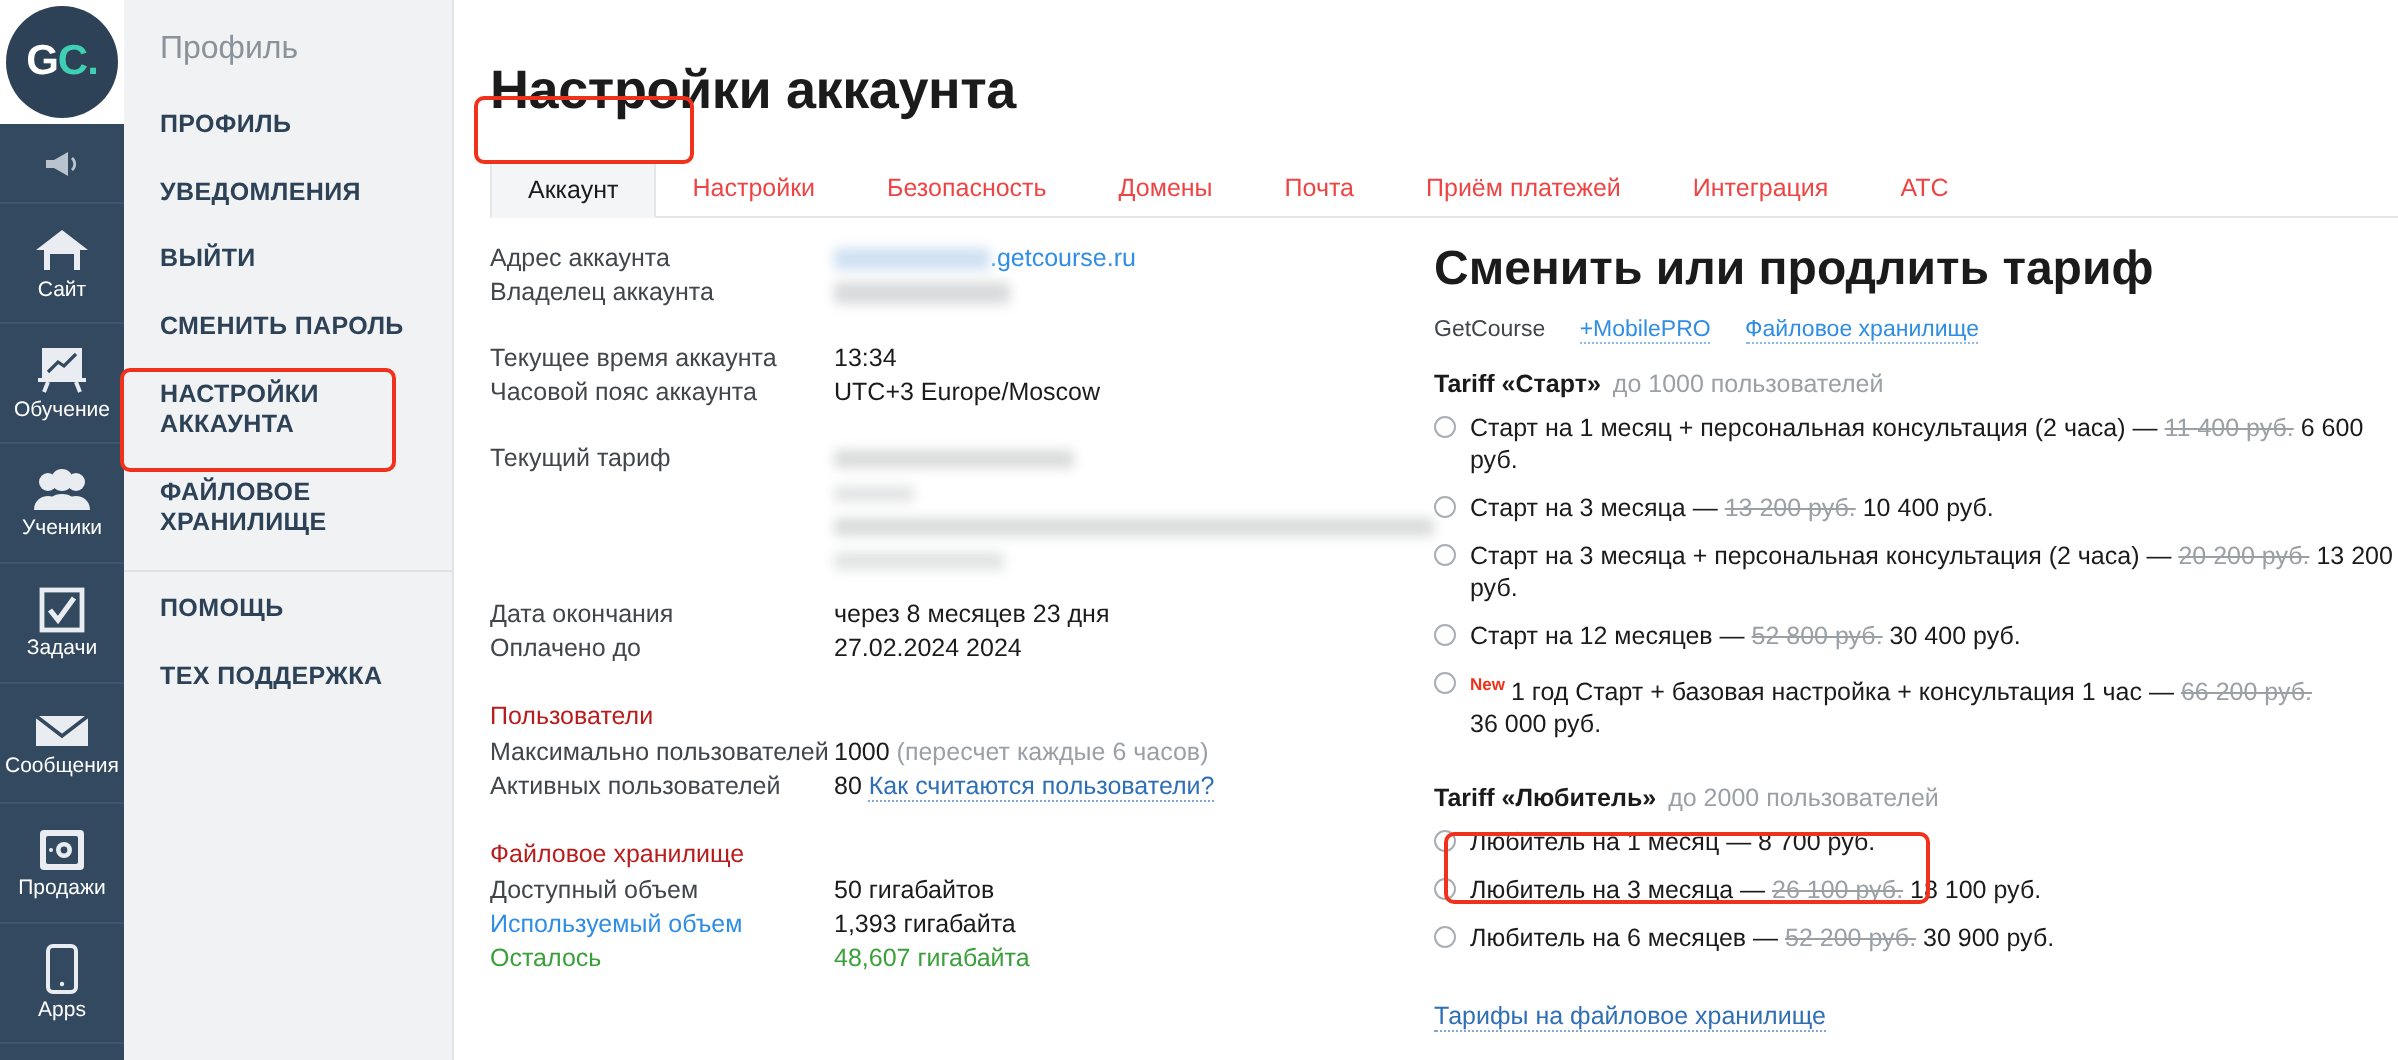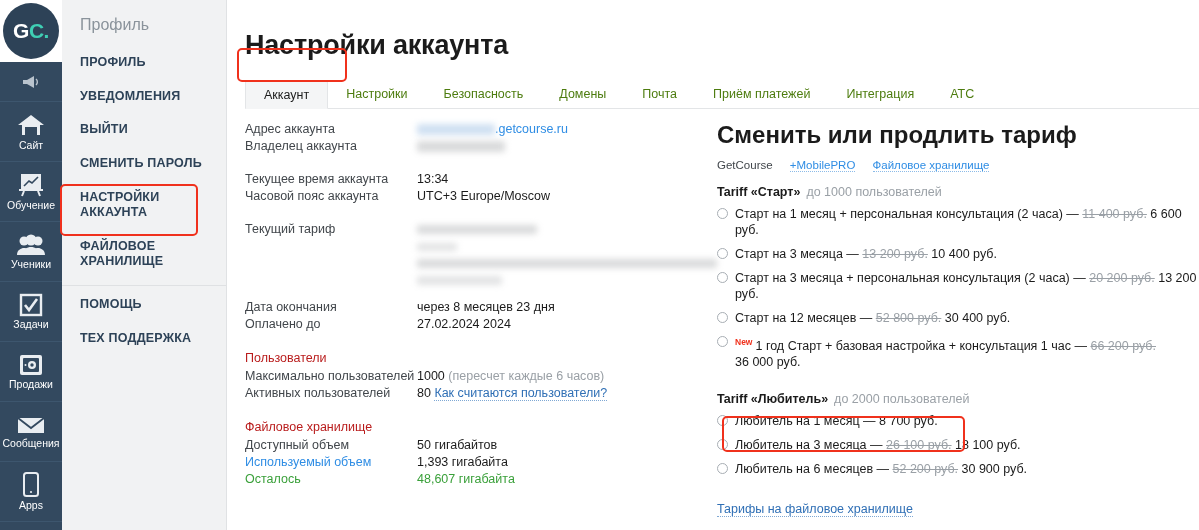--- a/index.html
+++ b/index.html
@@ -84,21 +84,21 @@
     font-size: 27px; font-weight: bold; color: #1b1b1b;
     padding: 12px 0 0 18px; letter-spacing: -0.2px;
   }
   .tabs {
     display: flex; align-items: flex-end;
     margin: 14px 0 0 18px;
     border-bottom: 1px solid #e3e5e7;
     height: 30px;
   }
   .tab {
-    font-size: 12.5px; color: #4d7c0f;
+    font-size: 12.5px; color: #ef4444;
     padding: 0 18px; height: 29px;
     display: flex; align-items: center;
     cursor: pointer; white-space: nowrap;
   }
   .tab.active {
     color: #1b1b1b; font-weight: normal;
     background: #f4f5f6;
     border: 1px solid #e3e5e7; border-bottom: 1px solid #f4f5f6;
     border-radius: 3px 3px 0 0;
     margin-bottom: -1px;
@@ -232,39 +232,39 @@
         <svg width="26" height="24" viewBox="0 0 26 24">
             <rect x="3" y="2" width="20" height="20" fill="none" stroke="#e9edf1" stroke-width="2.4"></rect>
             <polyline points="7,12 11,17 19,6" stroke="#e9edf1" stroke-width="2.6" fill="none"></polyline>
           </svg>
       </span>
       <span class="rail-label">Задачи</span>
     </div>
 
     <div class="rail-item">
       <span>
+        <svg width="30" height="22" viewBox="0 0 30 22">
+            <rect x="2" y="4" width="26" height="15" fill="#e9edf1"></rect>
+            <polyline points="2,4 15,14 28,4" stroke="#33495f" stroke-width="1.8" fill="none"></polyline>
+          </svg>
+      </span>
+      <span class="rail-label">Сообщения</span>
+    </div>
+
+    <div class="rail-item">
+      <span>
         <svg width="28" height="24" viewBox="0 0 28 24">
             <rect x="3" y="2" width="22" height="20" rx="2" fill="#e9edf1"></rect>
             <rect x="6" y="5" width="16" height="14" rx="1" fill="#33495f"></rect>
             <circle cx="15" cy="12" r="4" fill="#e9edf1"></circle>
             <circle cx="15" cy="12" r="1.7" fill="#33495f"></circle>
             <circle cx="8.5" cy="12" r="1" fill="#e9edf1"></circle>
           </svg>
       </span>
       <span class="rail-label">Продажи</span>
-    </div>
-
-    <div class="rail-item">
-      <span>
-        <svg width="30" height="22" viewBox="0 0 30 22">
-            <rect x="2" y="4" width="26" height="15" fill="#e9edf1"></rect>
-            <polyline points="2,4 15,14 28,4" stroke="#33495f" stroke-width="1.8" fill="none"></polyline>
-          </svg>
-      </span>
-      <span class="rail-label">Сообщения</span>
     </div>
 
     <div class="rail-item">
       <span>
         <svg width="18" height="26" viewBox="0 0 18 26">
             <rect x="2" y="1" width="14" height="23" rx="2.5" fill="none" stroke="#e9edf1" stroke-width="2"></rect>
             <circle cx="9" cy="20" r="1.1" fill="#e9edf1"></circle>
           </svg>
       </span>
       <span class="rail-label">Apps</span>

